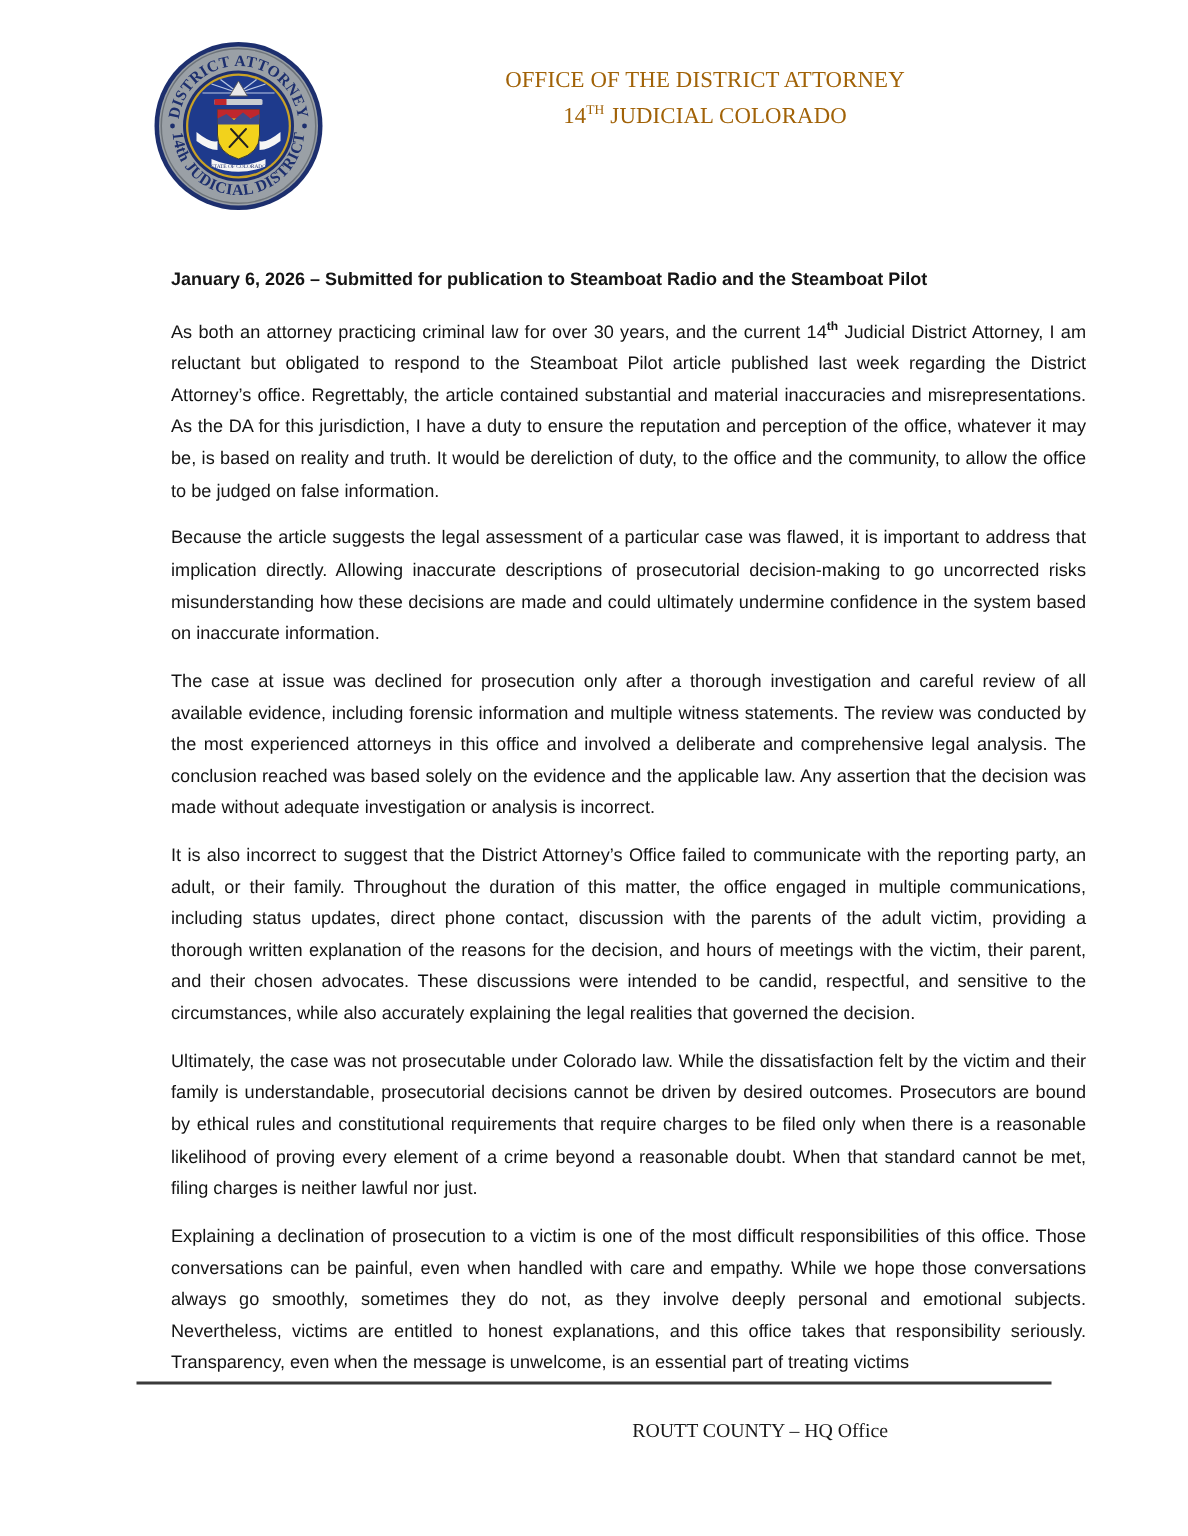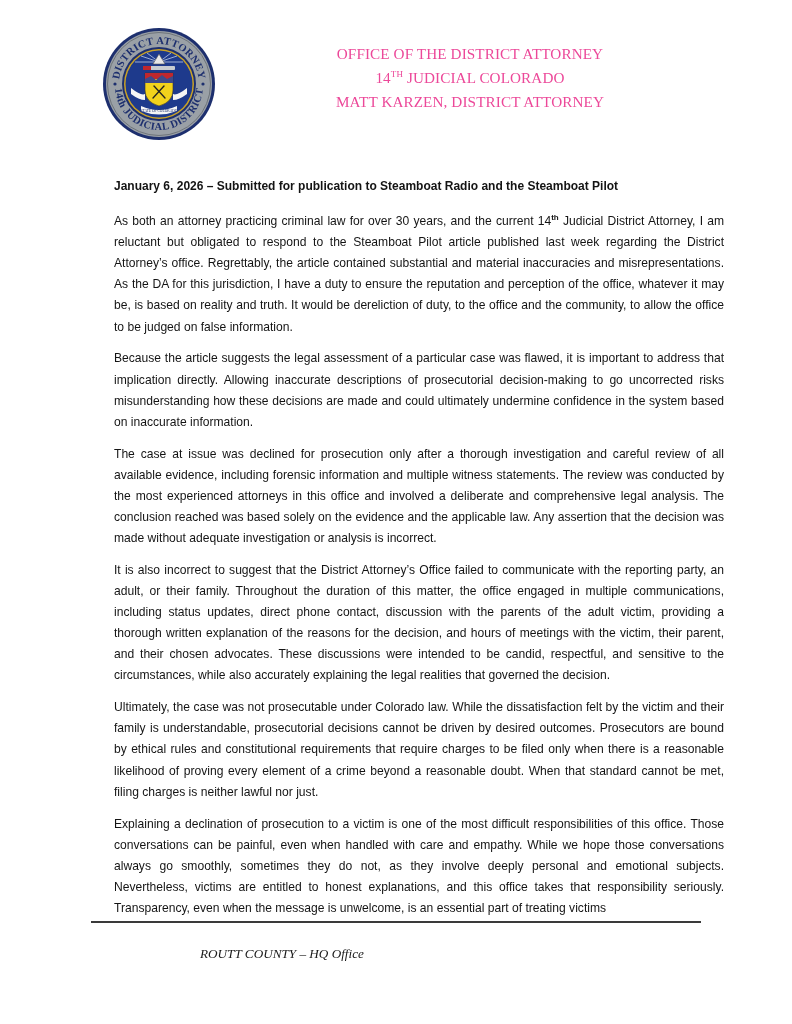--- a/index.html
+++ b/index.html
@@ -1,28 +1,28 @@
 <!DOCTYPE html>
 <html><head>
 <meta charset="utf-8">
 <style>
   html, body { margin: 0; padding: 0; background: #ffffff; }
   body { width: 792px; height: 1024px; position: relative; overflow: hidden; color: #111; }
   .seal { position: absolute; left: 101px; top: 26px; width: 116px; height: 116px; }
   .letterhead { position: absolute; left: 240px; top: 42px; width: 460px; text-align: center;
-    font-family: "Liberation Serif", serif; font-size: 15.2px; line-height: 24px; color: #ec4899; letter-spacing: 0.1px; }
+    font-family: "Liberation Serif", serif; font-size: 15.2px; line-height: 24px; color: #a16207; letter-spacing: 0.1px; }
   .letterhead sup { font-size: 9px; vertical-align: 6px; line-height: 0; }
   .body { position: absolute; left: 91px; top: 176px; width: 610px;
     font-family: "Liberation Sans", sans-serif; font-size: 12.1px; line-height: 21.1px; color: #141414; margin-left: 23px; }
   .dateline { font-weight: bold; margin: 0 0 14px 0; white-space: nowrap; font-size: 12px; }
   .body p.para { margin: 0 0 10.8px 0; text-align: justify; }
   .body sup { font-size: 8px; font-weight: bold; vertical-align: 5px; line-height: 0; }
   .rule { position: absolute; left: 91px; top: 921px; width: 610px; height: 0; border-top: 2px solid #3a3a3a; }
-  .footer { position: absolute; left: 200px; top: 945px; width: 392px; text-align: left;
-    font-family: "Liberation Serif", serif; font-size: 13.2px; line-height: 18px; color: #1a1a1a; font-style: italic; }
+  .footer { position: absolute; left: 200px; top: 945px; width: 392px; text-align: right;
+    font-family: "Liberation Serif", serif; font-size: 13.2px; line-height: 18px; color: #1a1a1a; }
 </style>
 </head>
 <body>
 
 <div class="seal">
   <svg width="116" height="116" viewBox="0 0 116 116">
     <defs>
       <path id="arcTop" d="M 18 58 A 40 40 0 0 1 98 58"></path>
       <path id="arcBot" d="M 14 60 A 44 44 0 0 0 102 60"></path>
     </defs>
@@ -66,21 +66,20 @@
     <path d="M 30 62 Q 40 70 44 68 L 44 74 Q 38 74 30 68 Z" fill="#f5f5f5"></path>
     <path d="M 86 62 Q 76 70 72 68 L 72 74 Q 78 74 86 68 Z" fill="#f5f5f5"></path>
     <path d="M 40 80 Q 58 88 76 80 L 76 85 Q 58 92 40 85 Z" fill="#f5f5f5"></path>
     <text x="58" y="86" font-family="Liberation Serif, serif" font-size="3.6" fill="#1d2f6e" text-anchor="middle">STATE OF COLORADO</text>
   </svg>
 </div>
 
 <div class="letterhead">
   <div>OFFICE OF THE DISTRICT ATTORNEY</div>
   <div><span>14</span><sup>TH</sup><span> JUDICIAL COLORADO</span></div>
-  <div>MATT KARZEN, DISTRICT ATTORNEY</div>
 </div>
 
 <div class="body">
   <div class="dateline">January 6, 2026 – Submitted for publication to Steamboat Radio and the Steamboat Pilot</div>
   <p class="para"><span>As both an attorney practicing criminal law for over 30 years, and the current 14</span><sup>th</sup><span> Judicial District Attorney, I am reluctant but obligated to respond to the Steamboat Pilot article published last week regarding the District Attorney’s office.  Regrettably, the article contained substantial and material inaccuracies and misrepresentations.  As the DA for this jurisdiction, I have a duty to ensure the reputation and perception of the office, whatever it may be, is based on reality and truth.  It would be dereliction of duty, to the office and the community, to allow the office to be judged on false information.</span></p>
   <p class="para">Because the article suggests the legal assessment of a particular case was flawed, it is important to address that implication directly.  Allowing inaccurate descriptions of prosecutorial decision-making to go uncorrected risks misunderstanding how these decisions are made and could ultimately undermine confidence in the system based on inaccurate information.</p>
   <p class="para">The case at issue was declined for prosecution only after a thorough investigation and careful review of all available evidence, including forensic information and multiple witness statements.  The review was conducted by the most experienced attorneys in this office and involved a deliberate and comprehensive legal analysis.  The conclusion reached was based solely on the evidence and the applicable law.  Any assertion that the decision was made without adequate investigation or analysis is incorrect.</p>
   <p class="para">It is also incorrect to suggest that the District Attorney’s Office failed to communicate with the reporting party, an adult, or their family.  Throughout the duration of this matter, the office engaged in multiple communications, including status updates, direct phone contact, discussion with the parents of the adult victim, providing a thorough written explanation of the reasons for the decision, and hours of meetings with the victim, their parent, and their chosen advocates.  These discussions were intended to be candid, respectful, and sensitive to the circumstances, while also accurately explaining the legal realities that governed the decision.</p>
   <p class="para">Ultimately, the case was not prosecutable under Colorado law.  While the dissatisfaction felt by the victim and their family is understandable, prosecutorial decisions cannot be driven by desired outcomes. Prosecutors are bound by ethical rules and constitutional requirements that require charges to be filed only when there is a reasonable likelihood of proving every element of a crime beyond a reasonable doubt. When that standard cannot be met, filing charges is neither lawful nor just.</p>
   <p class="para">Explaining a declination of prosecution to a victim is one of the most difficult responsibilities of this office. Those conversations can be painful, even when handled with care and empathy.  While we hope those conversations always go smoothly, sometimes they do not, as they involve deeply personal and emotional subjects.  Nevertheless, victims are entitled to honest explanations, and this office takes that responsibility seriously.  Transparency, even when the message is unwelcome, is an essential part of treating victims</p>

